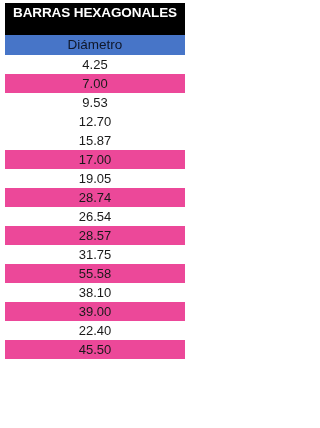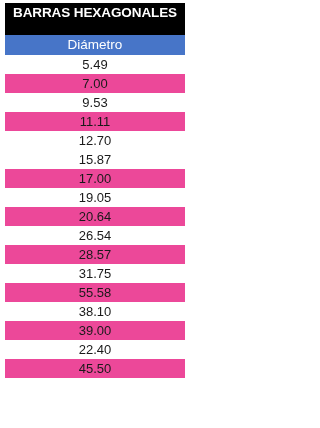--- a/index.html
+++ b/index.html
@@ -25,21 +25,21 @@
     font-size: 13.5px;
     letter-spacing: -0.1px;
     text-align: center;
     line-height: 20px;
     height: 32px;
     white-space: nowrap;
     overflow: hidden;
   }
   .col-head {
     background: #4775c8;
-    color: #ffffff;
+    color: #0f172a;
     font-weight: normal;
     font-size: 13.5px;
     text-align: center;
     line-height: 20px;
     height: 20px;
     white-space: nowrap;
     overflow: hidden;
   }
   .rows {
     display: block;
@@ -61,29 +61,28 @@
 </head>
 <body>
 
 <div id="table-wrap">
 
   <div class="title-bar">BARRAS HEXAGONALES</div>
 
   <div class="col-head">Diámetro</div>
 
   <div class="rows" id="rows-container">
-      <div class="data-row"><span>5.49</span></div>
+      <div class="data-row"><span>4.25</span></div>
       <div class="data-row alt"><span>7.00</span></div>
       <div class="data-row"><span>9.53</span></div>
-      <div class="data-row alt"><span>11.11</span></div>
       <div class="data-row"><span>12.70</span></div>
       <div class="data-row"><span>15.87</span></div>
       <div class="data-row alt"><span>17.00</span></div>
       <div class="data-row"><span>19.05</span></div>
-      <div class="data-row alt"><span>20.64</span></div>
+      <div class="data-row alt"><span>28.74</span></div>
       <div class="data-row"><span>26.54</span></div>
       <div class="data-row alt"><span>28.57</span></div>
       <div class="data-row"><span>31.75</span></div>
       <div class="data-row alt"><span>55.58</span></div>
       <div class="data-row"><span>38.10</span></div>
       <div class="data-row alt"><span>39.00</span></div>
       <div class="data-row"><span>22.40</span></div>
       <div class="data-row alt"><span>45.50</span></div>
     </div>
 

